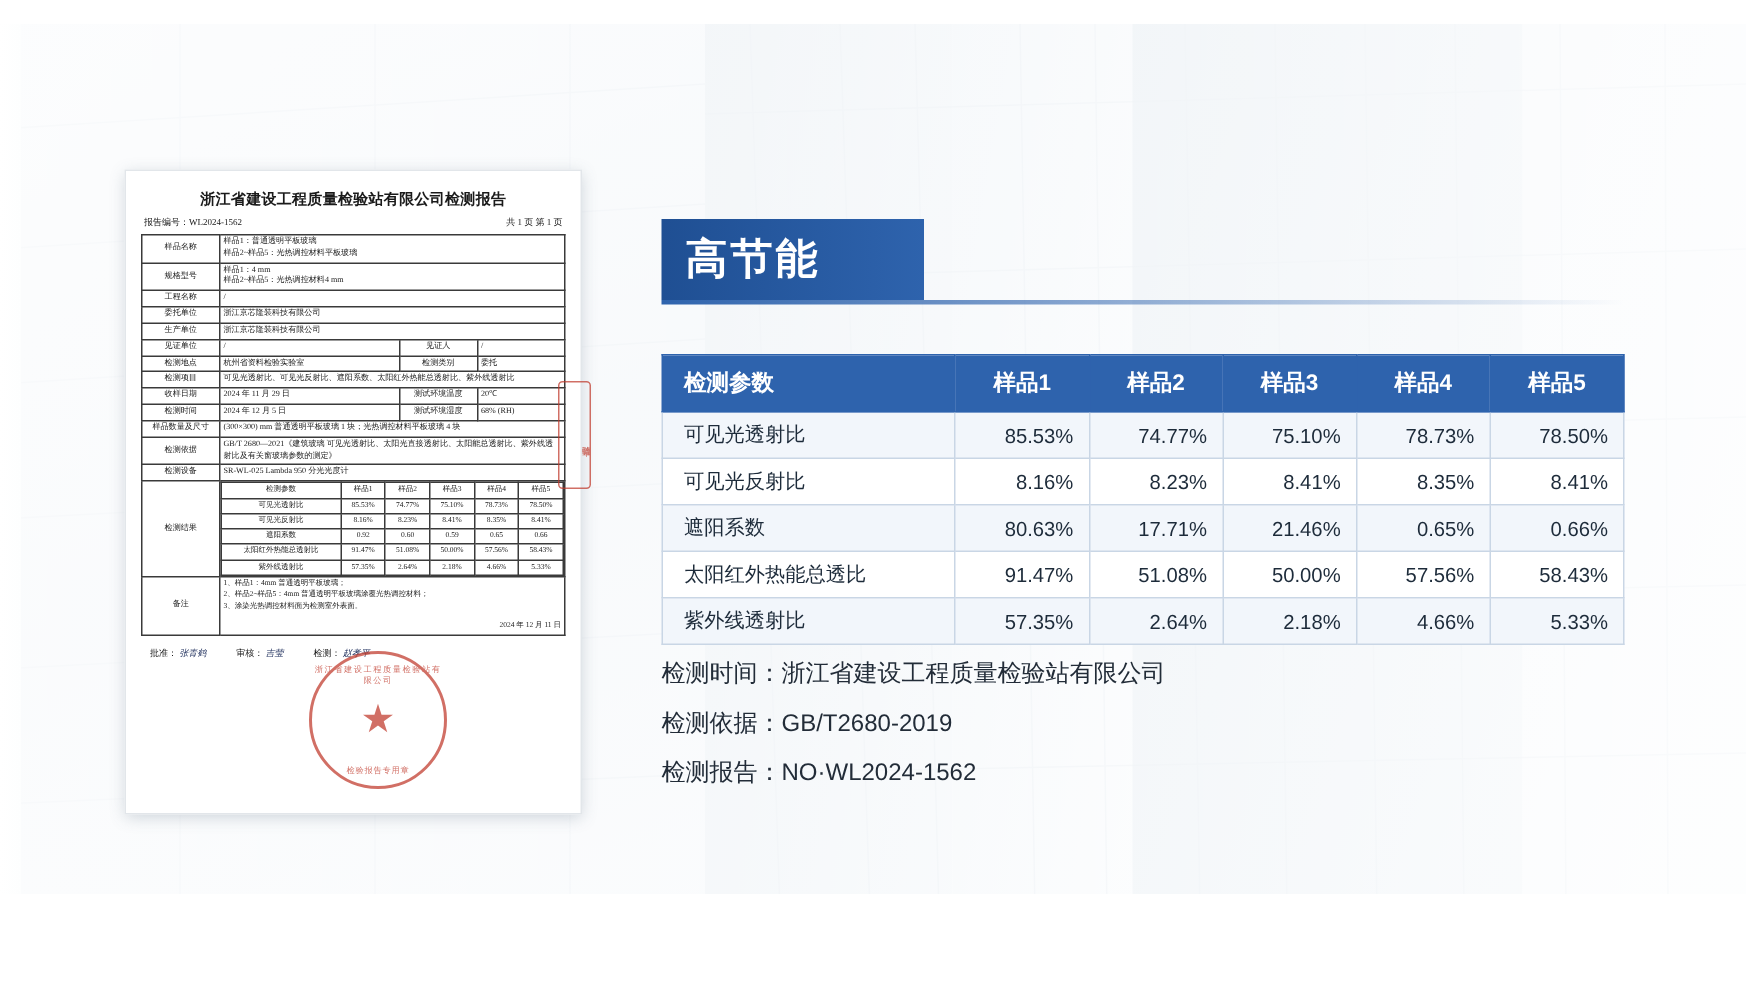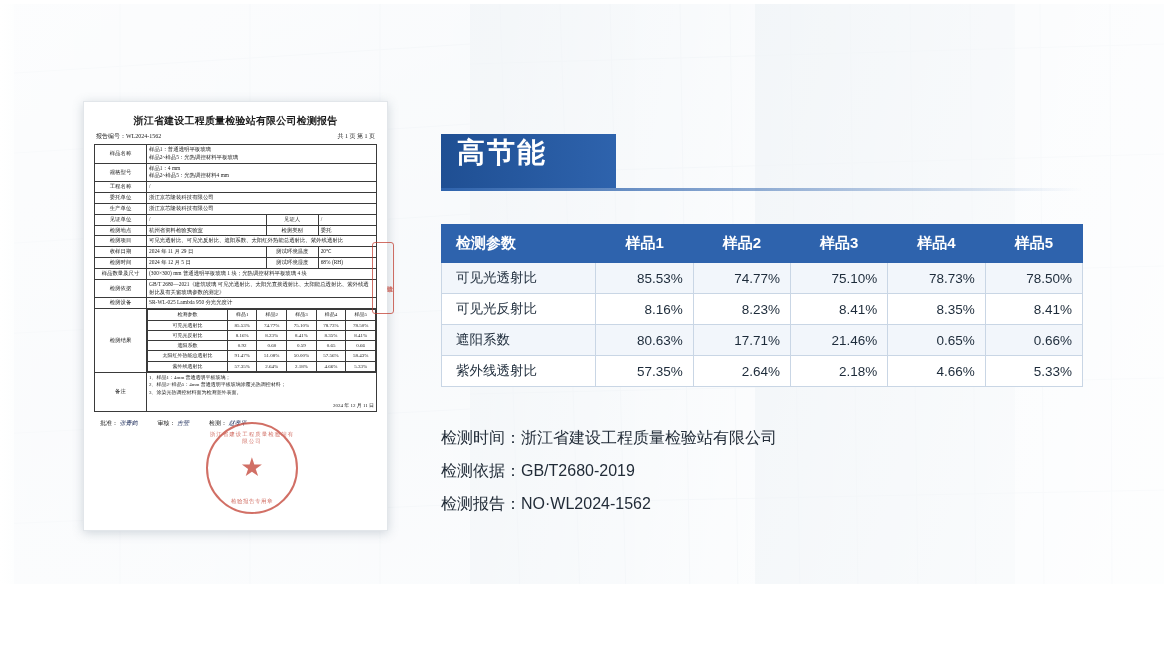--- a/index.html
+++ b/index.html
@@ -6,21 +6,21 @@
   html, body { margin:0; padding:0; }
   body {
     width:1164px; height:660px;
     font-family:"Liberation Sans", sans-serif;
     background:#ffffff;
     overflow:hidden;
     position:relative;
   }
   
   #slide {
-    position:absolute; left:0; top:4px; width:1164px; height:580px;
+    position:absolute; left:0; top:16px; width:1164px; height:580px;
     background:#f2f6fa;
     overflow:hidden;
   }
   .bg-photo {
     position:absolute; left:0; top:0; width:1164px; height:592px;
     background:
       linear-gradient(180deg,#e8eef5 0%, #dfe8f1 35%, #eef3f8 70%, #f7fafc 100%);
   }
   .bg-sky {
     position:absolute; left:0; top:0; width:470px; height:592px;
@@ -108,21 +108,21 @@
     position:absolute; left:372px; top:238px; width:22px; height:72px;
     border:1.5px solid #c0392b; border-radius:3px; color:#c0392b;
     opacity:.72; font-size:6px; text-align:center; padding-top:5px;
     line-height:1.25; writing-mode:vertical-rl;
   }
 
   
   .title-band {
     position:absolute; left:441px; top:130px; width:175px; height:54px;
     background:linear-gradient(90deg,#1f4f93 0%, #2e63ad 100%);
-    display:flex; align-items:flex-start; padding-left:16px;
+    display:flex; align-items:center; padding-left:16px;
   }
   .title-band h1 {
     margin:0; color:#ffffff; font-size:28px; font-weight:bold; letter-spacing:2px;
   }
   .band-accent {
     position:absolute; left:441px; top:184px; width:642px; height:3px;
     background:linear-gradient(90deg,#2e63ad, rgba(46,99,173,0));
   }
 
   table.data-tbl {
@@ -404,20 +404,28 @@
       </tr>
       <tr>
         <td class="param">遮阳系数</td>
         <td>80.63%</td>
         <td>17.71%</td>
         <td>21.46%</td>
         <td>0.65%</td>
         <td>0.66%</td>
       </tr>
       <tr>
+        <td class="param">太阳红外热能总透比</td>
+        <td>91.47%</td>
+        <td>51.08%</td>
+        <td>50.00%</td>
+        <td>57.56%</td>
+        <td>58.43%</td>
+      </tr>
+      <tr>
         <td class="param">紫外线透射比</td>
         <td>57.35%</td>
         <td>2.64%</td>
         <td>2.18%</td>
         <td>4.66%</td>
         <td>5.33%</td>
       </tr>
     </tbody>
   </table>
 

